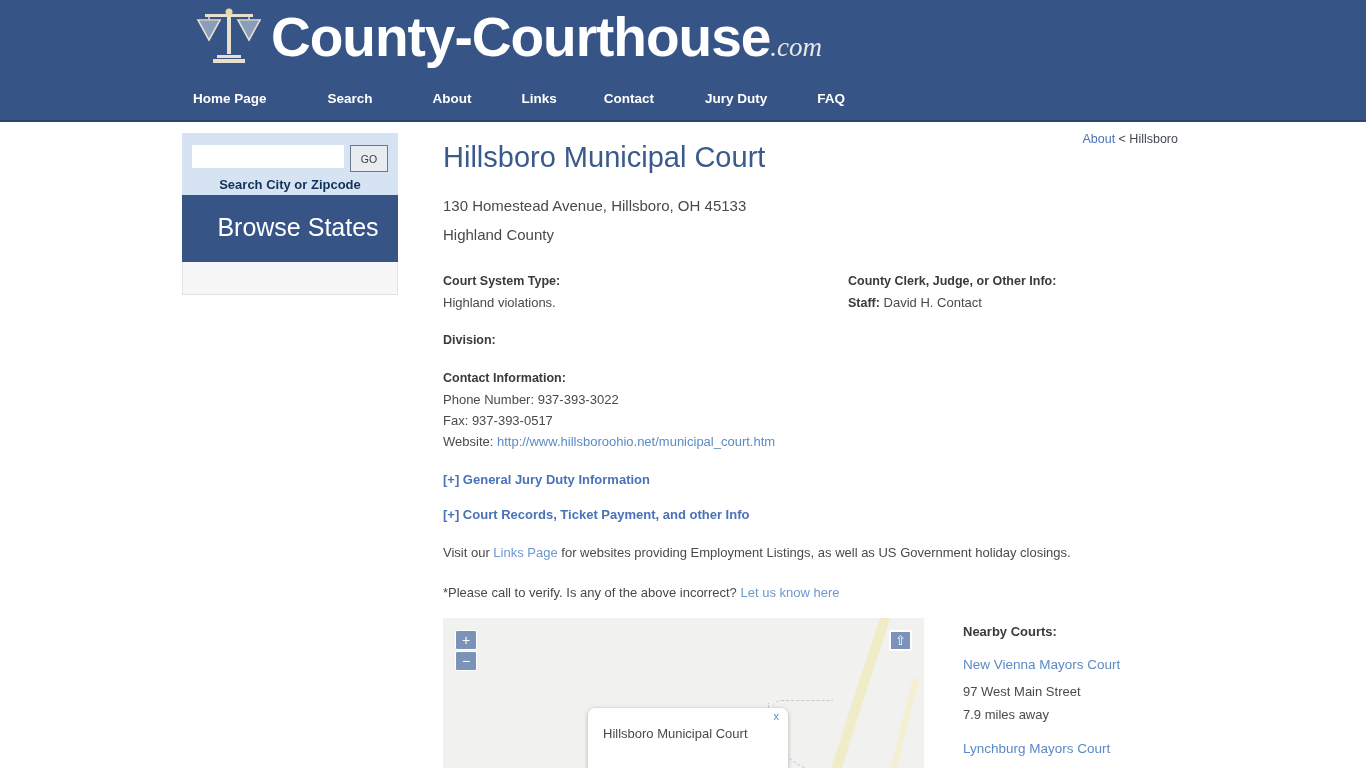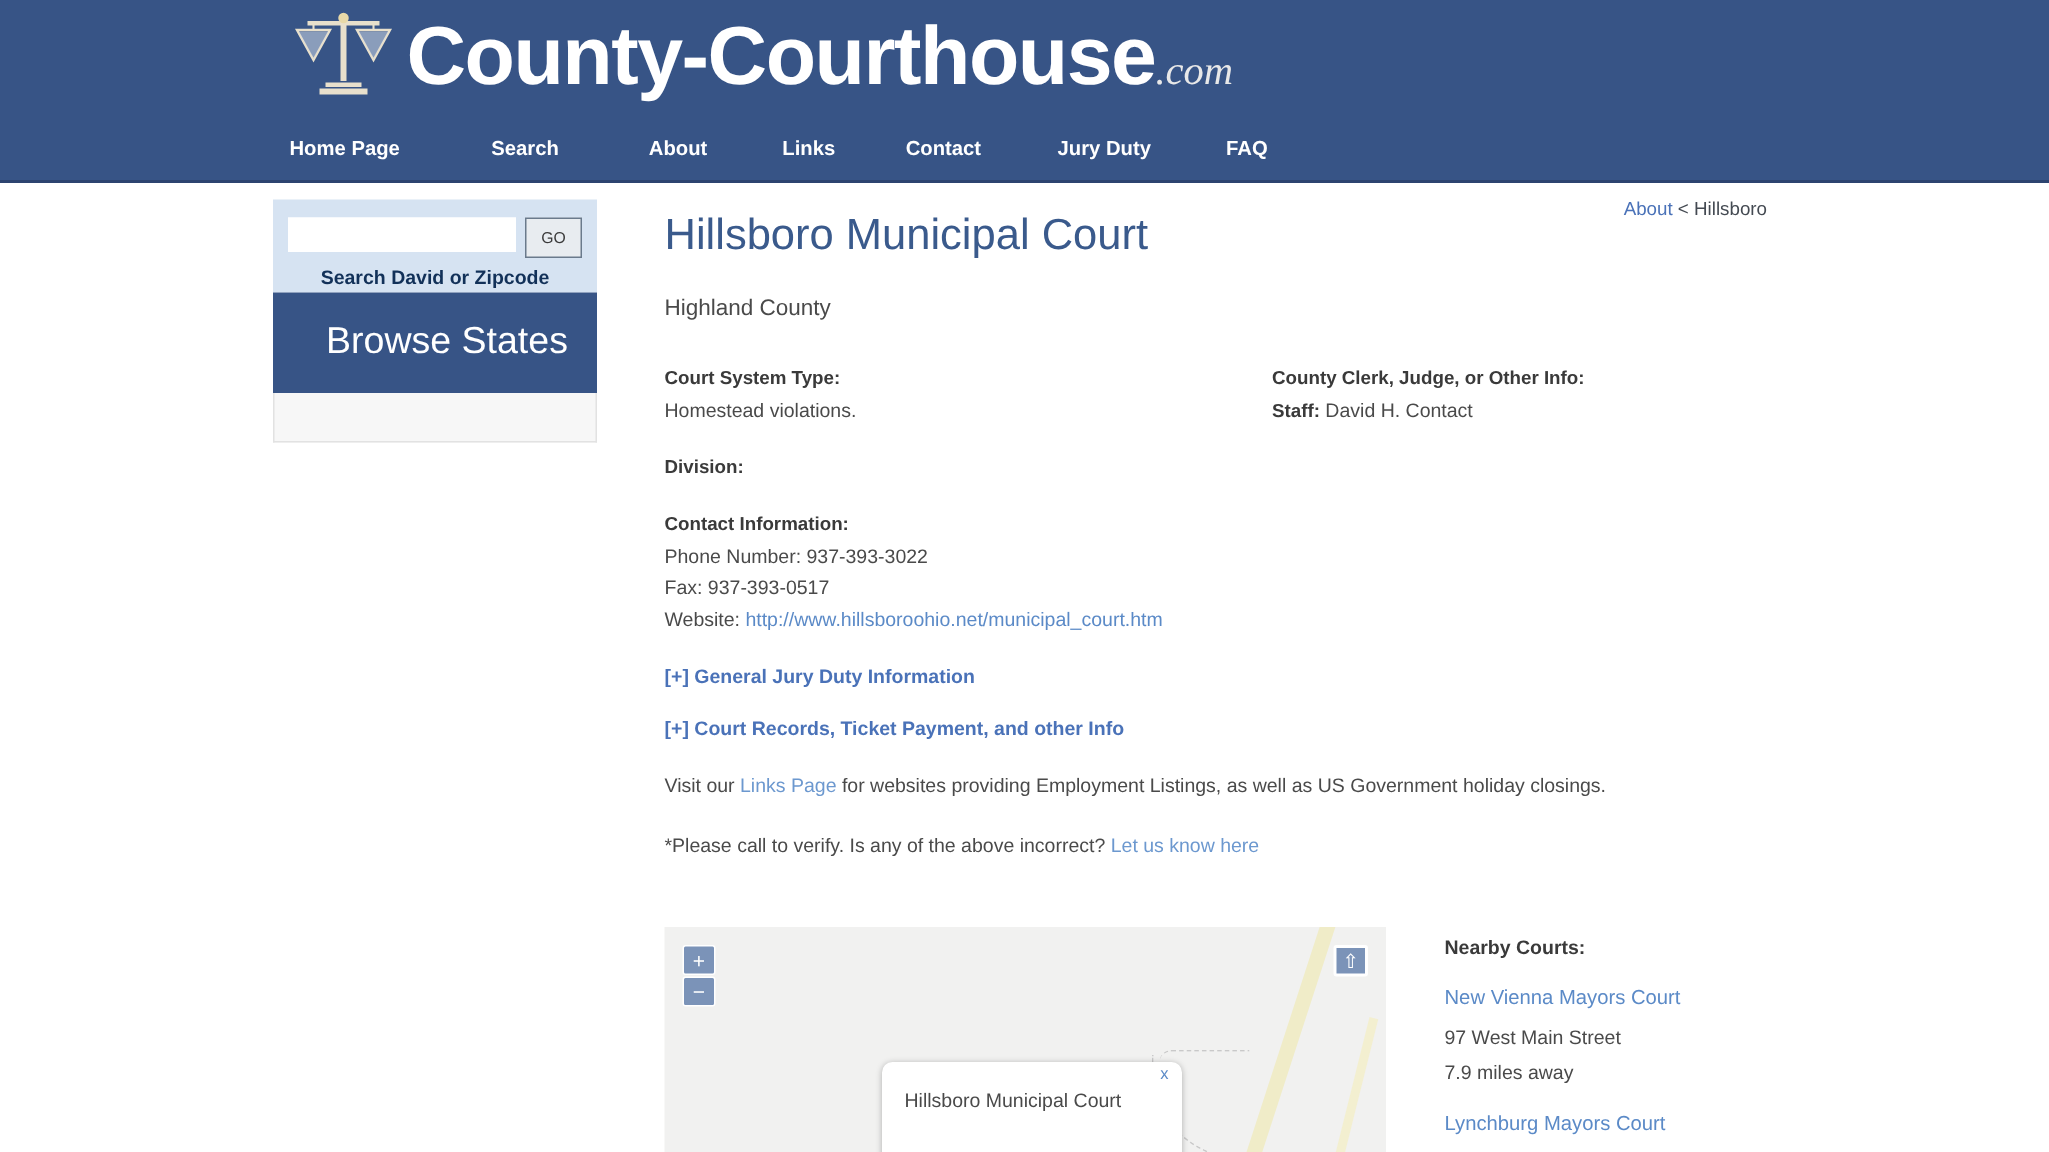--- a/index.html
+++ b/index.html
@@ -344,37 +344,38 @@
   <div id="breadcrumb">
     <a href="#">About</a><span> &lt; </span><span>Hillsboro</span>
   </div>
 
   <div id="sidebar">
     <div id="search-panel">
       <div id="search-row">
         <input id="search-input" type="text" value="" placeholder="" style="">
         <button id="go-button">GO</button>
       </div>
-      <div id="search-label">Search David or Zipcode</div>
+      <div id="search-label">Search City or Zipcode</div>
     </div>
     <div id="browse-states">Browse States</div>
     <div id="sidebar-extra"></div>
   </div>
 
   <div id="main">
 
     <h1 id="court-title">Hillsboro Municipal Court</h1>
 
+    <div class="addr-line">130 Homestead Avenue, Hillsboro, OH 45133</div>
     <div class="addr-line">Highland County</div>
 
     <div id="info-cols">
 
       <div id="info-left">
         <div class="field-head">Court System Type:</div>
-        <div class="field-val">Homestead violations.</div>
+        <div class="field-val">Highland violations.</div>
 
         <div class="spacer-block"></div>
 
         <div class="field-head">Division:</div>
         <div class="field-val"></div>
 
         <div class="spacer-block"></div>
 
         <div class="field-head">Contact Information:</div>
         <div class="field-val">Phone Number: 937-393-3022</div>

